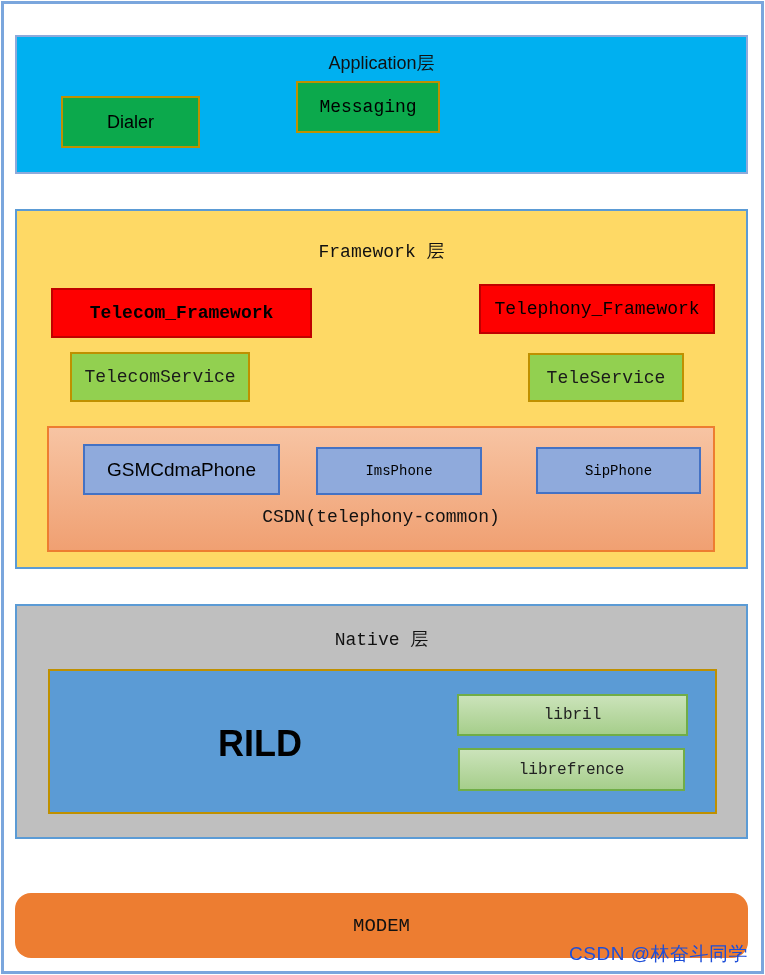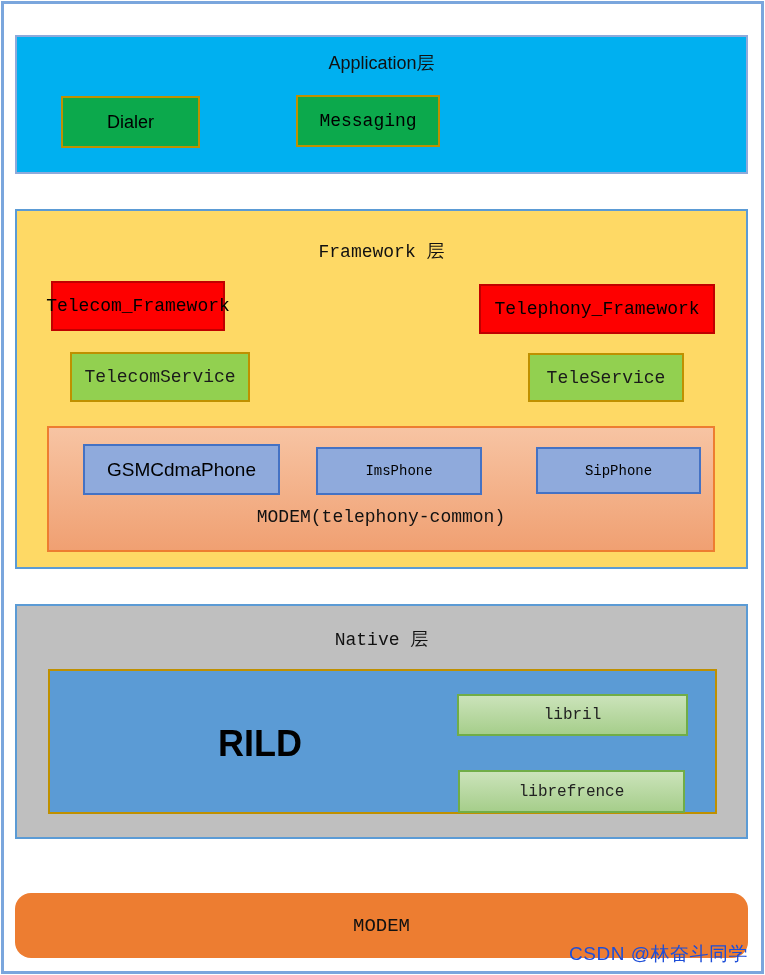--- a/index.html
+++ b/index.html
@@ -26,30 +26,30 @@
 
   
   .app-layer{top:35px;height:139px;background:#00b0f0;border:2px solid #8eaadb;}
   .app-layer .layer-title{top:14px;font-family:"Liberation Sans",sans-serif;}
   .green-app{
     position:absolute;height:52px;background:#0ca94c;border:2px solid #bf9000;
     box-sizing:border-box;display:flex;align-items:center;justify-content:center;
     font-size:18px;color:#000;
   }
   .box-dialer{left:44px;top:59px;width:139px;}
-  .box-messaging{left:279px;top:58px;width:144px;}
+  .box-messaging{left:279px;top:44px;width:144px;}
 
   
   .fw-layer{top:209px;height:360px;background:#fed965;border:2px solid #5b9bd5;}
   .fw-layer .layer-title{top:28px;}
   .red-box{
     position:absolute;background:#fe0000;border:2px solid #c00000;box-sizing:border-box;
     display:flex;align-items:center;justify-content:center;font-size:18px;color:#000;
   }
-  .box-telecom-fw{left:34px;top:70px;width:174px;height:50px;}
+  .box-telecom-fw{left:34px;top:77px;width:261px;height:50px;font-weight:bold;}
   .box-telephony-fw{left:462px;top:73px;width:236px;height:50px;}
   .green-svc{
     position:absolute;background:#92d050;border:2px solid #bf9000;box-sizing:border-box;
     display:flex;align-items:center;justify-content:center;font-size:18px;color:#1a1a1a;
   }
   .box-telecomservice{left:53px;top:141px;width:180px;height:50px;}
   .box-teleservice{left:511px;top:142px;width:156px;height:49px;}
   .ril-group{
     position:absolute;left:30px;top:215px;width:668px;height:126px;
     background:linear-gradient(#f7c4a3,#f0a072);
@@ -78,21 +78,21 @@
     position:absolute;left:130px;top:52px;width:160px;text-align:center;
     font-size:36px;font-weight:bold;color:#000;
     font-family:"Liberation Sans",sans-serif;
   }
   .green-lib{
     position:absolute;background:linear-gradient(#cbe3ba,#a6ce8b);
     border:2px solid #70ad47;box-sizing:border-box;
     display:flex;align-items:center;justify-content:center;font-size:16px;color:#222;
   }
   .box-libril{left:407px;top:23px;width:231px;height:42px;}
-  .box-librefrence{left:408px;top:99px;width:227px;height:43px;}
+  .box-librefrence{left:408px;top:77px;width:227px;height:43px;}
 
   
   .modem-layer{top:893px;height:65px;background:#ed7d31;
     display:flex;align-items:center;justify-content:center;border-radius:16px;}
   .modem-label{font-size:19px;color:#111;}
 
   .watermark{
     position:absolute;right:17px;top:941px;
     font-size:19px;color:#1d4ed8;letter-spacing:0.5px;
     font-family:"Liberation Sans",sans-serif;
@@ -134,21 +134,21 @@
     <div class="ril-group">
       <div class="blue-phone sans box-gsm">
         <span>GSMCdmaPhone</span>
       </div>
       <div class="blue-phone mono box-ims">
         <span>ImsPhone</span>
       </div>
       <div class="blue-phone mono box-sip">
         <span>SipPhone</span>
       </div>
-      <div class="rilj-label mono">MODEM(telephony-common)</div>
+      <div class="rilj-label mono">CSDN(telephony-common)</div>
     </div>
   </div>
 
   <div class="layer native-layer">
     <div class="layer-title mono">Native 层</div>
     <div class="rild-box">
       <div class="rild-label">RILD</div>
       <div class="green-lib mono box-libril">
         <span>libril</span>
       </div>

